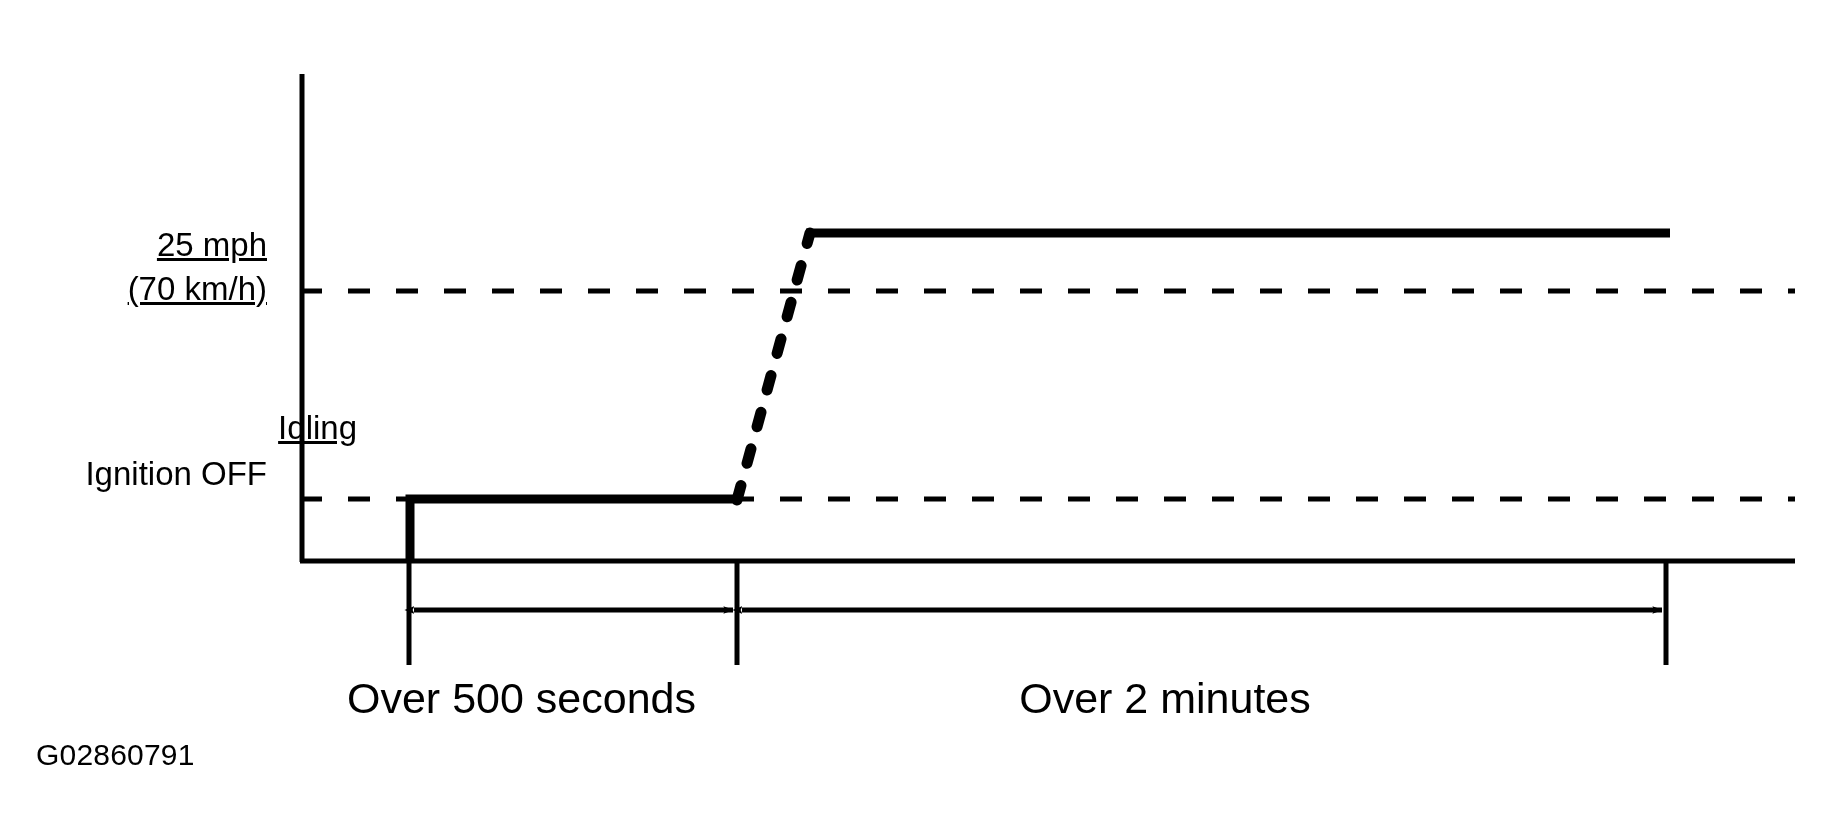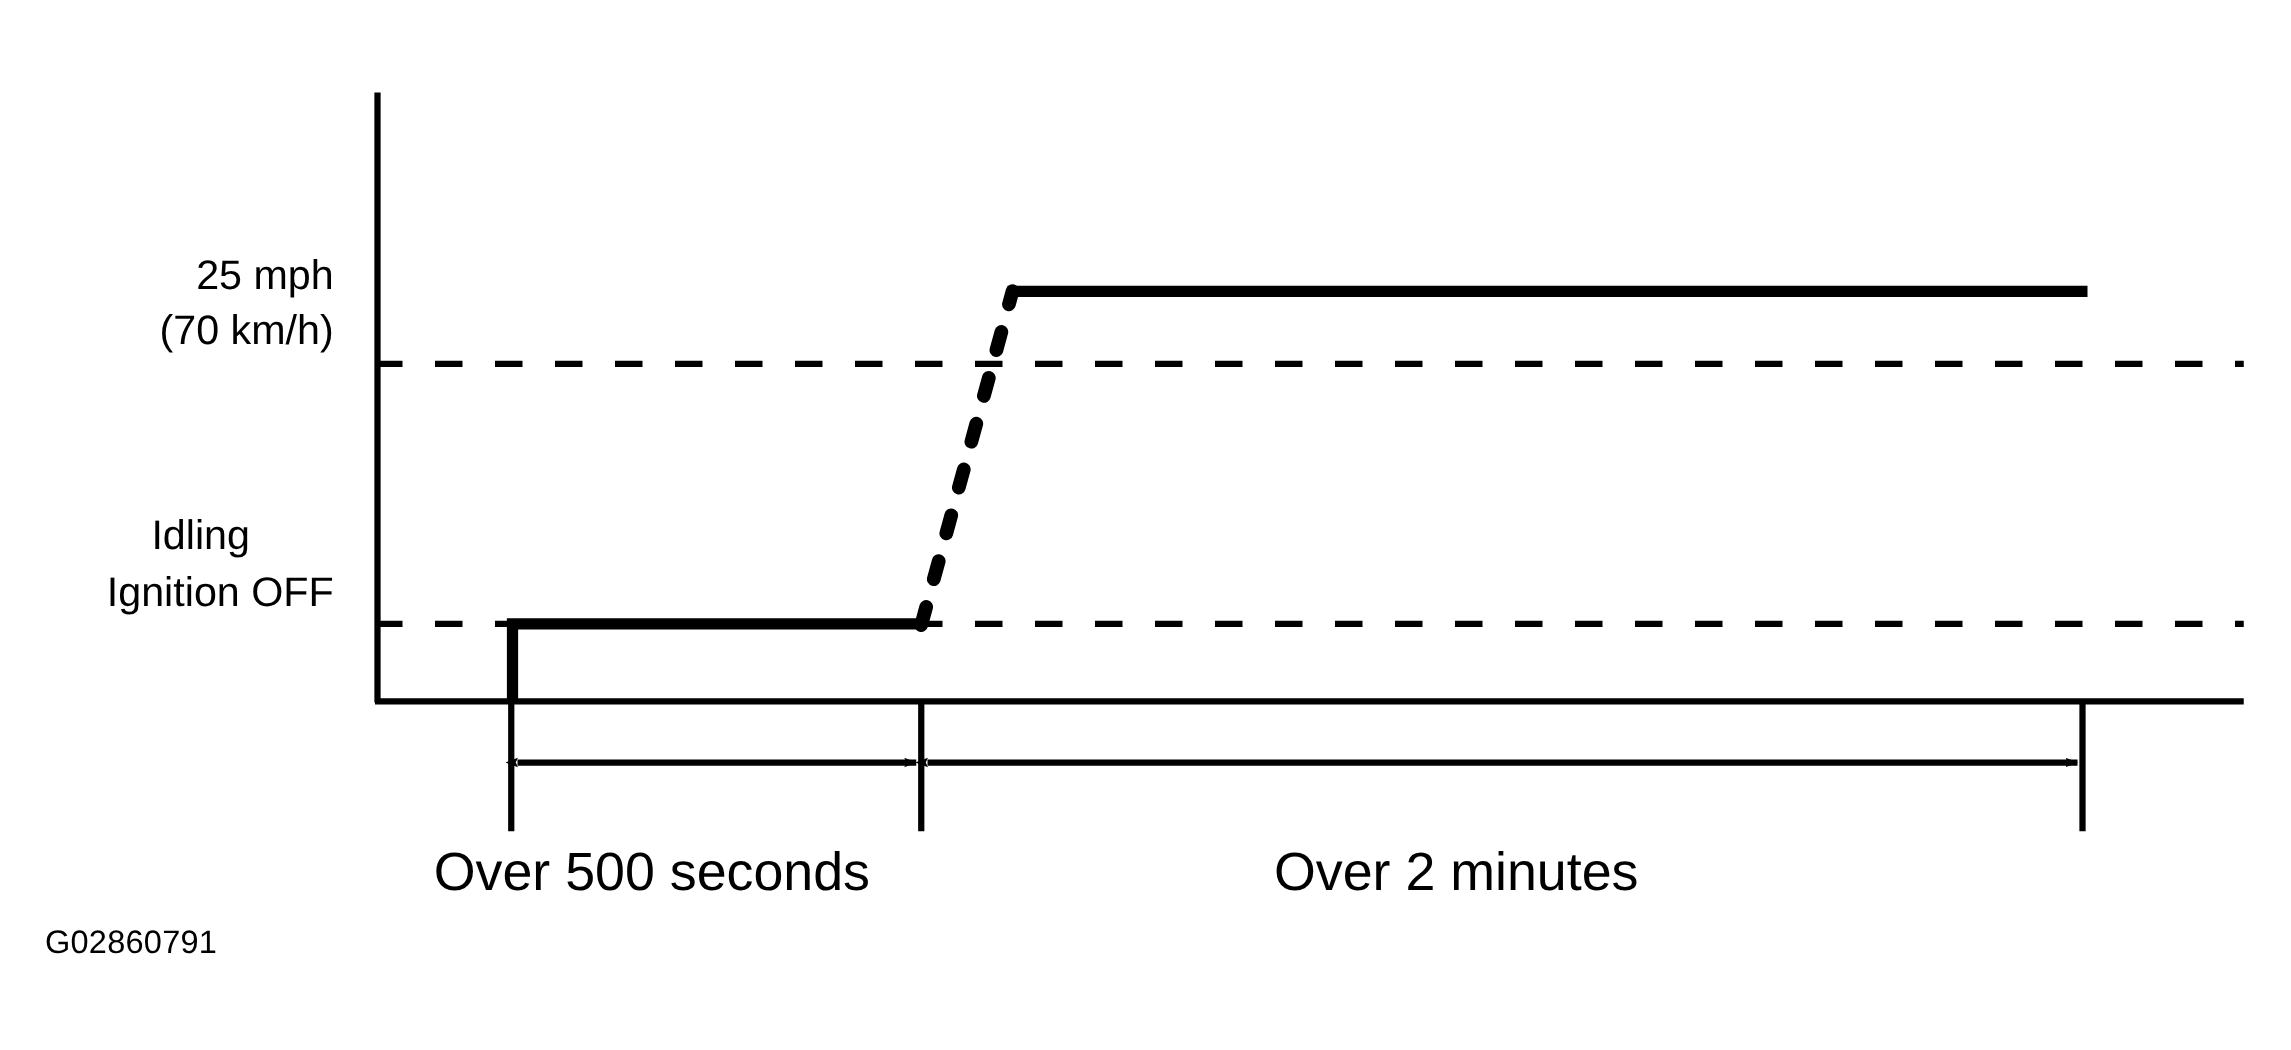--- a/index.html
+++ b/index.html
@@ -24,25 +24,27 @@
   .axis-label {
     position: absolute;
     text-align: right;
     font-size: 33px;
     line-height: 44px;
     white-space: nowrap;
     color: #000;
   }
   #label-speed {
     right: 1566px;           
-    top: 198px;
+    top: 223px;
+    text-decoration: underline;
   }
   #label-idling {
-    right: 1633px;
+    right: 1476px;
     top: 406px;
+    text-decoration: underline;
   }
   #label-ignition {
     right: 1566px;
     top: 452px;
   }
 
   
   .span-caption {
     position: absolute;
     font-size: 43px;
@@ -52,21 +54,21 @@
     color: #000;
   }
   #caption-first  { left: 347px;  top: 678px; width: 290px; }
   #caption-second { left: 875px;  top: 678px; width: 580px; }
 
   
   #figure-id {
     position: absolute;
     left: 36px;
     top: 738px;
-    font-size: 26px;
+    font-size: 30px;
     letter-spacing: 0.2px;
     color: #000;
   }
 
   
   #diagram-svg {
     position: absolute;
     left: 0;
     top: 0;
     width: 1833px;

